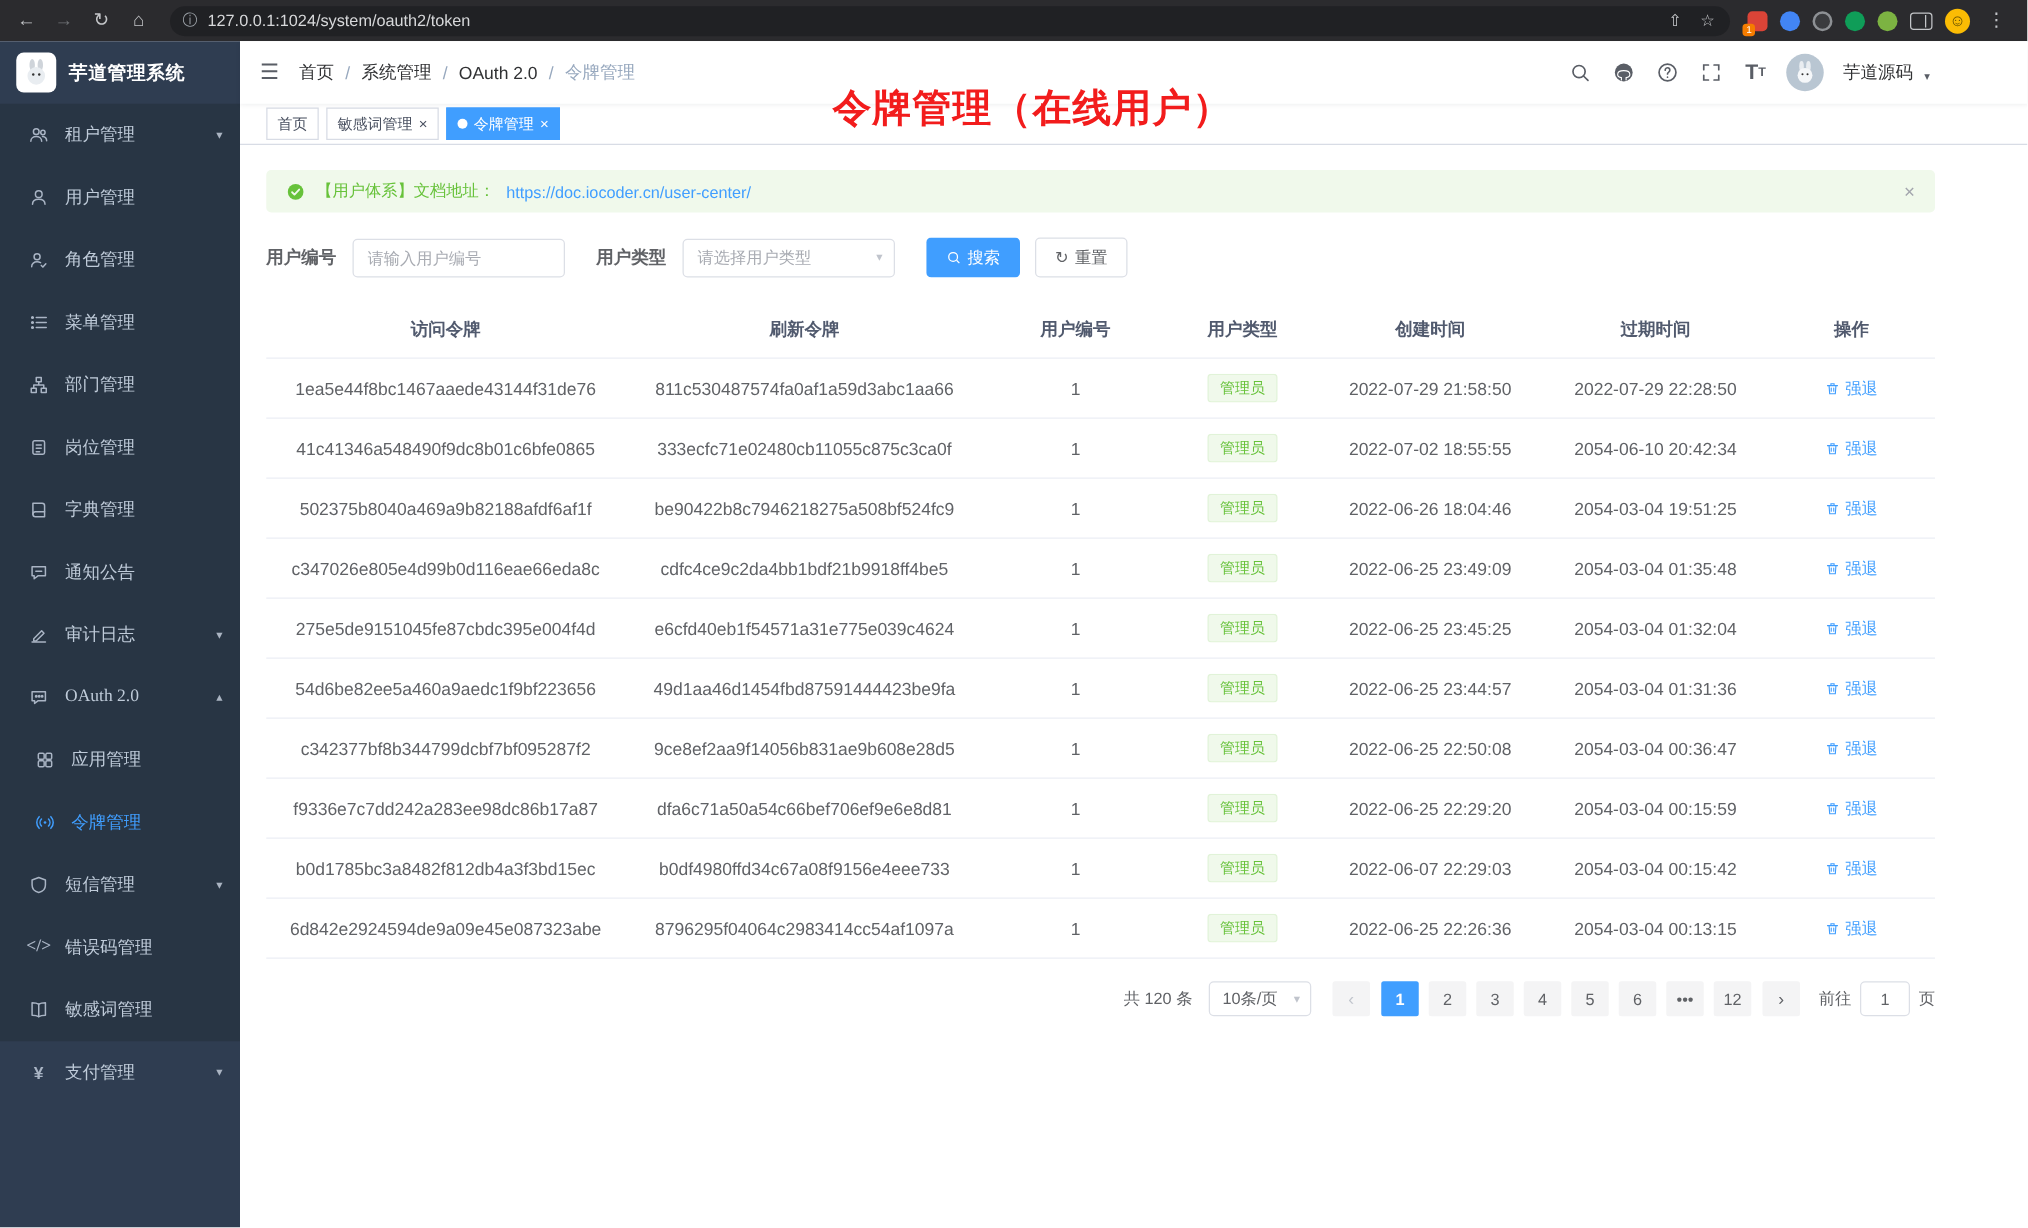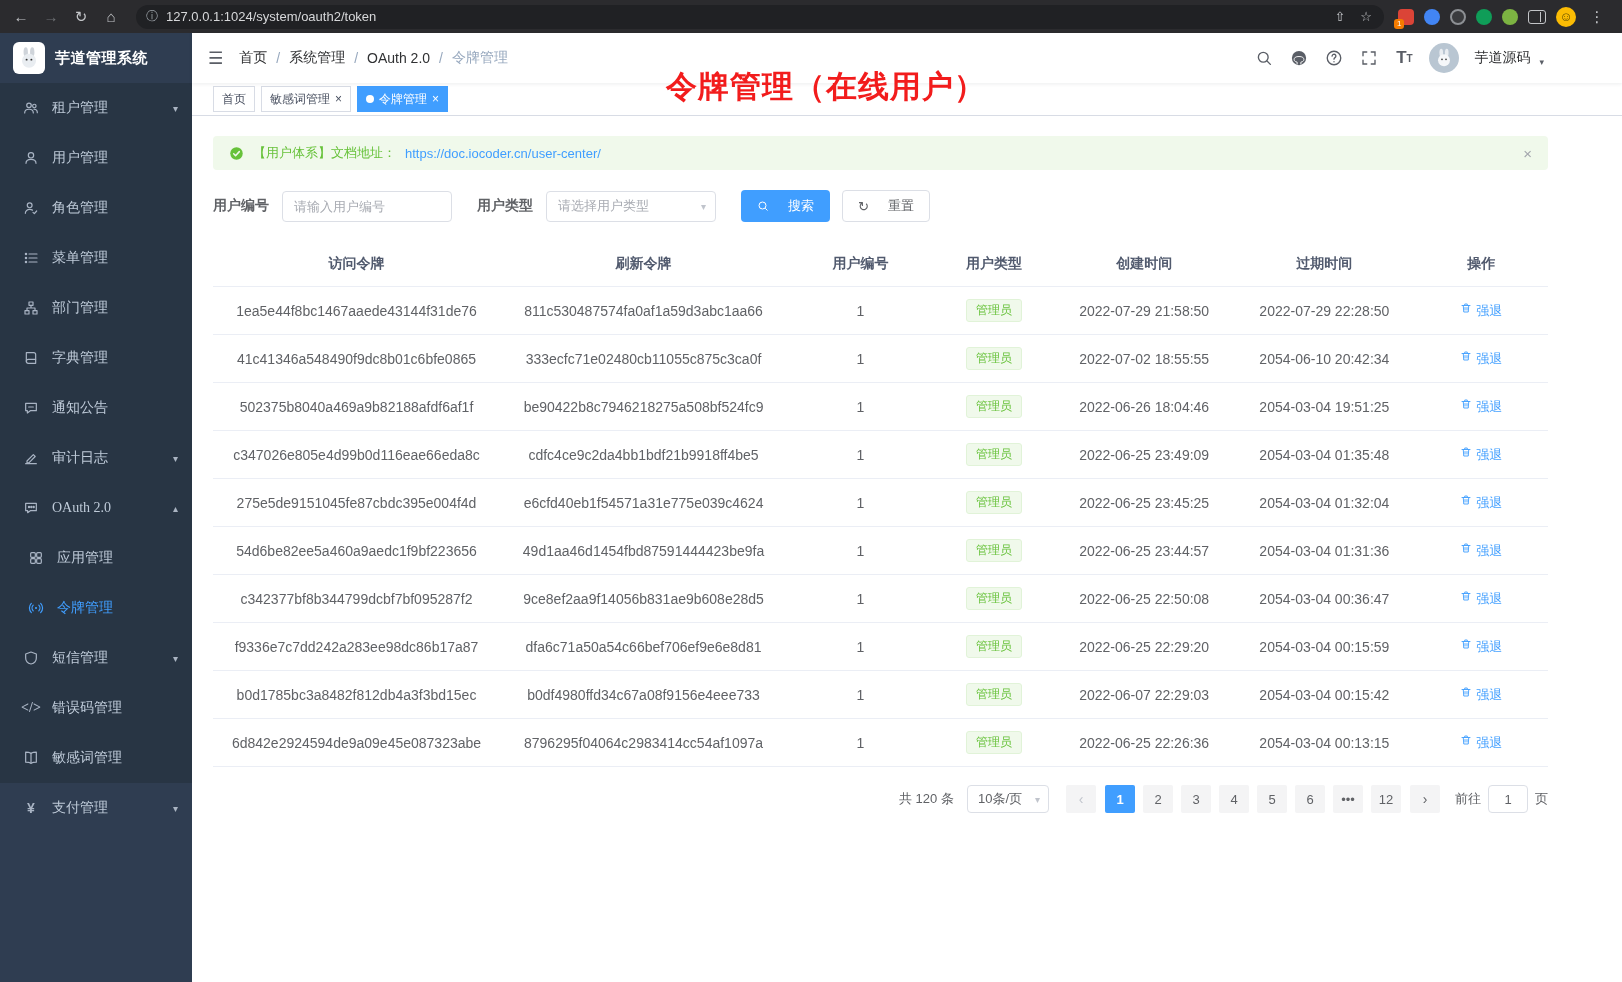--- a/index.html
+++ b/index.html
@@ -72,35 +72,35 @@
   .alert-close { margin-left:auto; color:#a3a6ad; font-size:15px; cursor:pointer; }
 
   
   .filters { display:flex; align-items:center; margin-bottom:20px; font-size:14px; }
   .f-label { font-weight:700; color:#606266; margin-right:13px; }
   .f-input { width:170px; height:31px; border:1px solid #dcdfe6; border-radius:4px; padding:0 11px; font-size:13px; color:#606266; outline:none; font-family:inherit; }
   .f-input::placeholder { color:#a8abb2; }
   .f-group { display:flex; align-items:center; margin-right:25px; }
   .f-select { width:170px; height:31px; border:1px solid #dcdfe6; border-radius:4px; padding:0 24px 0 11px; font-size:13px; color:#a8abb2; display:flex; align-items:center; position:relative; cursor:pointer; background:#fff; }
   .f-select .caret { position:absolute; right:9px; color:#c0c4cc; font-size:10px; }
-  .btn { height:32px; border-radius:4px; font-size:13px; display:flex; align-items:center; gap:19px; padding:0 15px; cursor:pointer; border:1px solid transparent; font-family:inherit; }
+  .btn { height:32px; border-radius:4px; font-size:13px; display:flex; align-items:center; gap:5px; padding:0 15px; cursor:pointer; border:1px solid transparent; font-family:inherit; }
   .btn-search { background:#409eff; color:#fff; }
   .btn-search svg { width:12px; height:12px; stroke:#fff; fill:none; stroke-width:2; }
   .btn-reset { background:#fff; border-color:#dcdfe6; color:#606266; margin-left:12px; }
   .btn-reset .ric { font-size:13px; }
 
   
   .t-head { display:flex; border-bottom:1px solid #ebeef5; }
   .th { font-size:14px; font-weight:700; color:#515a6e; text-align:center; padding:13px 0; }
   .t-row { display:flex; align-items:center; height:48px; border-bottom:1px solid #ebeef5; }
   .td { font-size:14px; color:#606266; text-align:center; overflow:hidden; white-space:nowrap; }
   .c1 { width:21.5%; } .c2 { width:21.5%; } .c3 { width:11%; } .c4 { width:9%; }
   .c5 { width:13.5%; } .c6 { width:13.5%; } .c7 { width:10%; }
   .badge { display:inline-block; background:#f0f9eb; border:1px solid #e1f3d8; color:#67c23a; font-size:12px; padding:2px 9px; border-radius:3px; }
-  .act-link { color:#409eff; font-size:13px; display:inline-flex; gap:4px; cursor:pointer; }
+  .act-link { color:#409eff; font-size:13px; display:inline-flex; align-items:center; gap:4px; cursor:pointer; }
   .act-link svg { width:12px; height:12px; stroke:#409eff; fill:none; stroke-width:1.8; stroke-linecap:round; }
 
   
   .pager { display:flex; align-items:center; justify-content:flex-end; gap:9px; margin-top:18px; font-size:13px; color:#606266; }
   .pg-total { margin-right:4px; }
   .size-box { height:28px; border:1px solid #dcdfe6; border-radius:4px; display:flex; align-items:center; padding:0 26px 0 10px; position:relative; cursor:pointer; margin-right:8px; }
   .size-box .caret { position:absolute; right:8px; color:#c0c4cc; font-size:10px; }
   .pg-btn { min-width:30px; height:28px; background:#f4f4f5; border-radius:2px; display:flex; align-items:center; justify-content:center; font-size:13px; color:#606266; cursor:pointer; padding:0 5px; }
   .pg-btn.active { background:#409eff; color:#fff; font-weight:700; }
   .pg-btn.nav { font-size:14px; }
@@ -210,20 +210,29 @@
               <rect x="3" y="16" width="6" height="5"></rect>
               <rect x="15" y="16" width="6" height="5"></rect>
               <path d="M12 8v4M6 16v-4h12v4"></path>
             </svg>
           </span>
         <span class="mi-label">部门管理</span>
       </div>
       <div class="menu-item">
         <span class="mi-icon">
             <svg class="mi-svg" viewBox="0 0 24 24">
+              <rect x="5" y="4" width="14" height="16" rx="2"></rect>
+              <path d="M9 9h6M9 13h6M9 17h4"></path>
+            </svg>
+          </span>
+        <span class="mi-label">岗位管理</span>
+      </div>
+      <div class="menu-item">
+        <span class="mi-icon">
+            <svg class="mi-svg" viewBox="0 0 24 24">
               <path d="M5 4h11a3 3 0 0 1 3 3v13H8a3 3 0 0 1-3-3V4z"></path>
               <path d="M5 17a3 3 0 0 1 3-3h11"></path>
             </svg>
           </span>
         <span class="mi-label">字典管理</span>
       </div>
       <div class="menu-item">
         <span class="mi-icon">
             <svg class="mi-svg" viewBox="0 0 24 24">
               <path d="M4 5h16v11h-9l-4.5 3.5V16H4z"></path>

